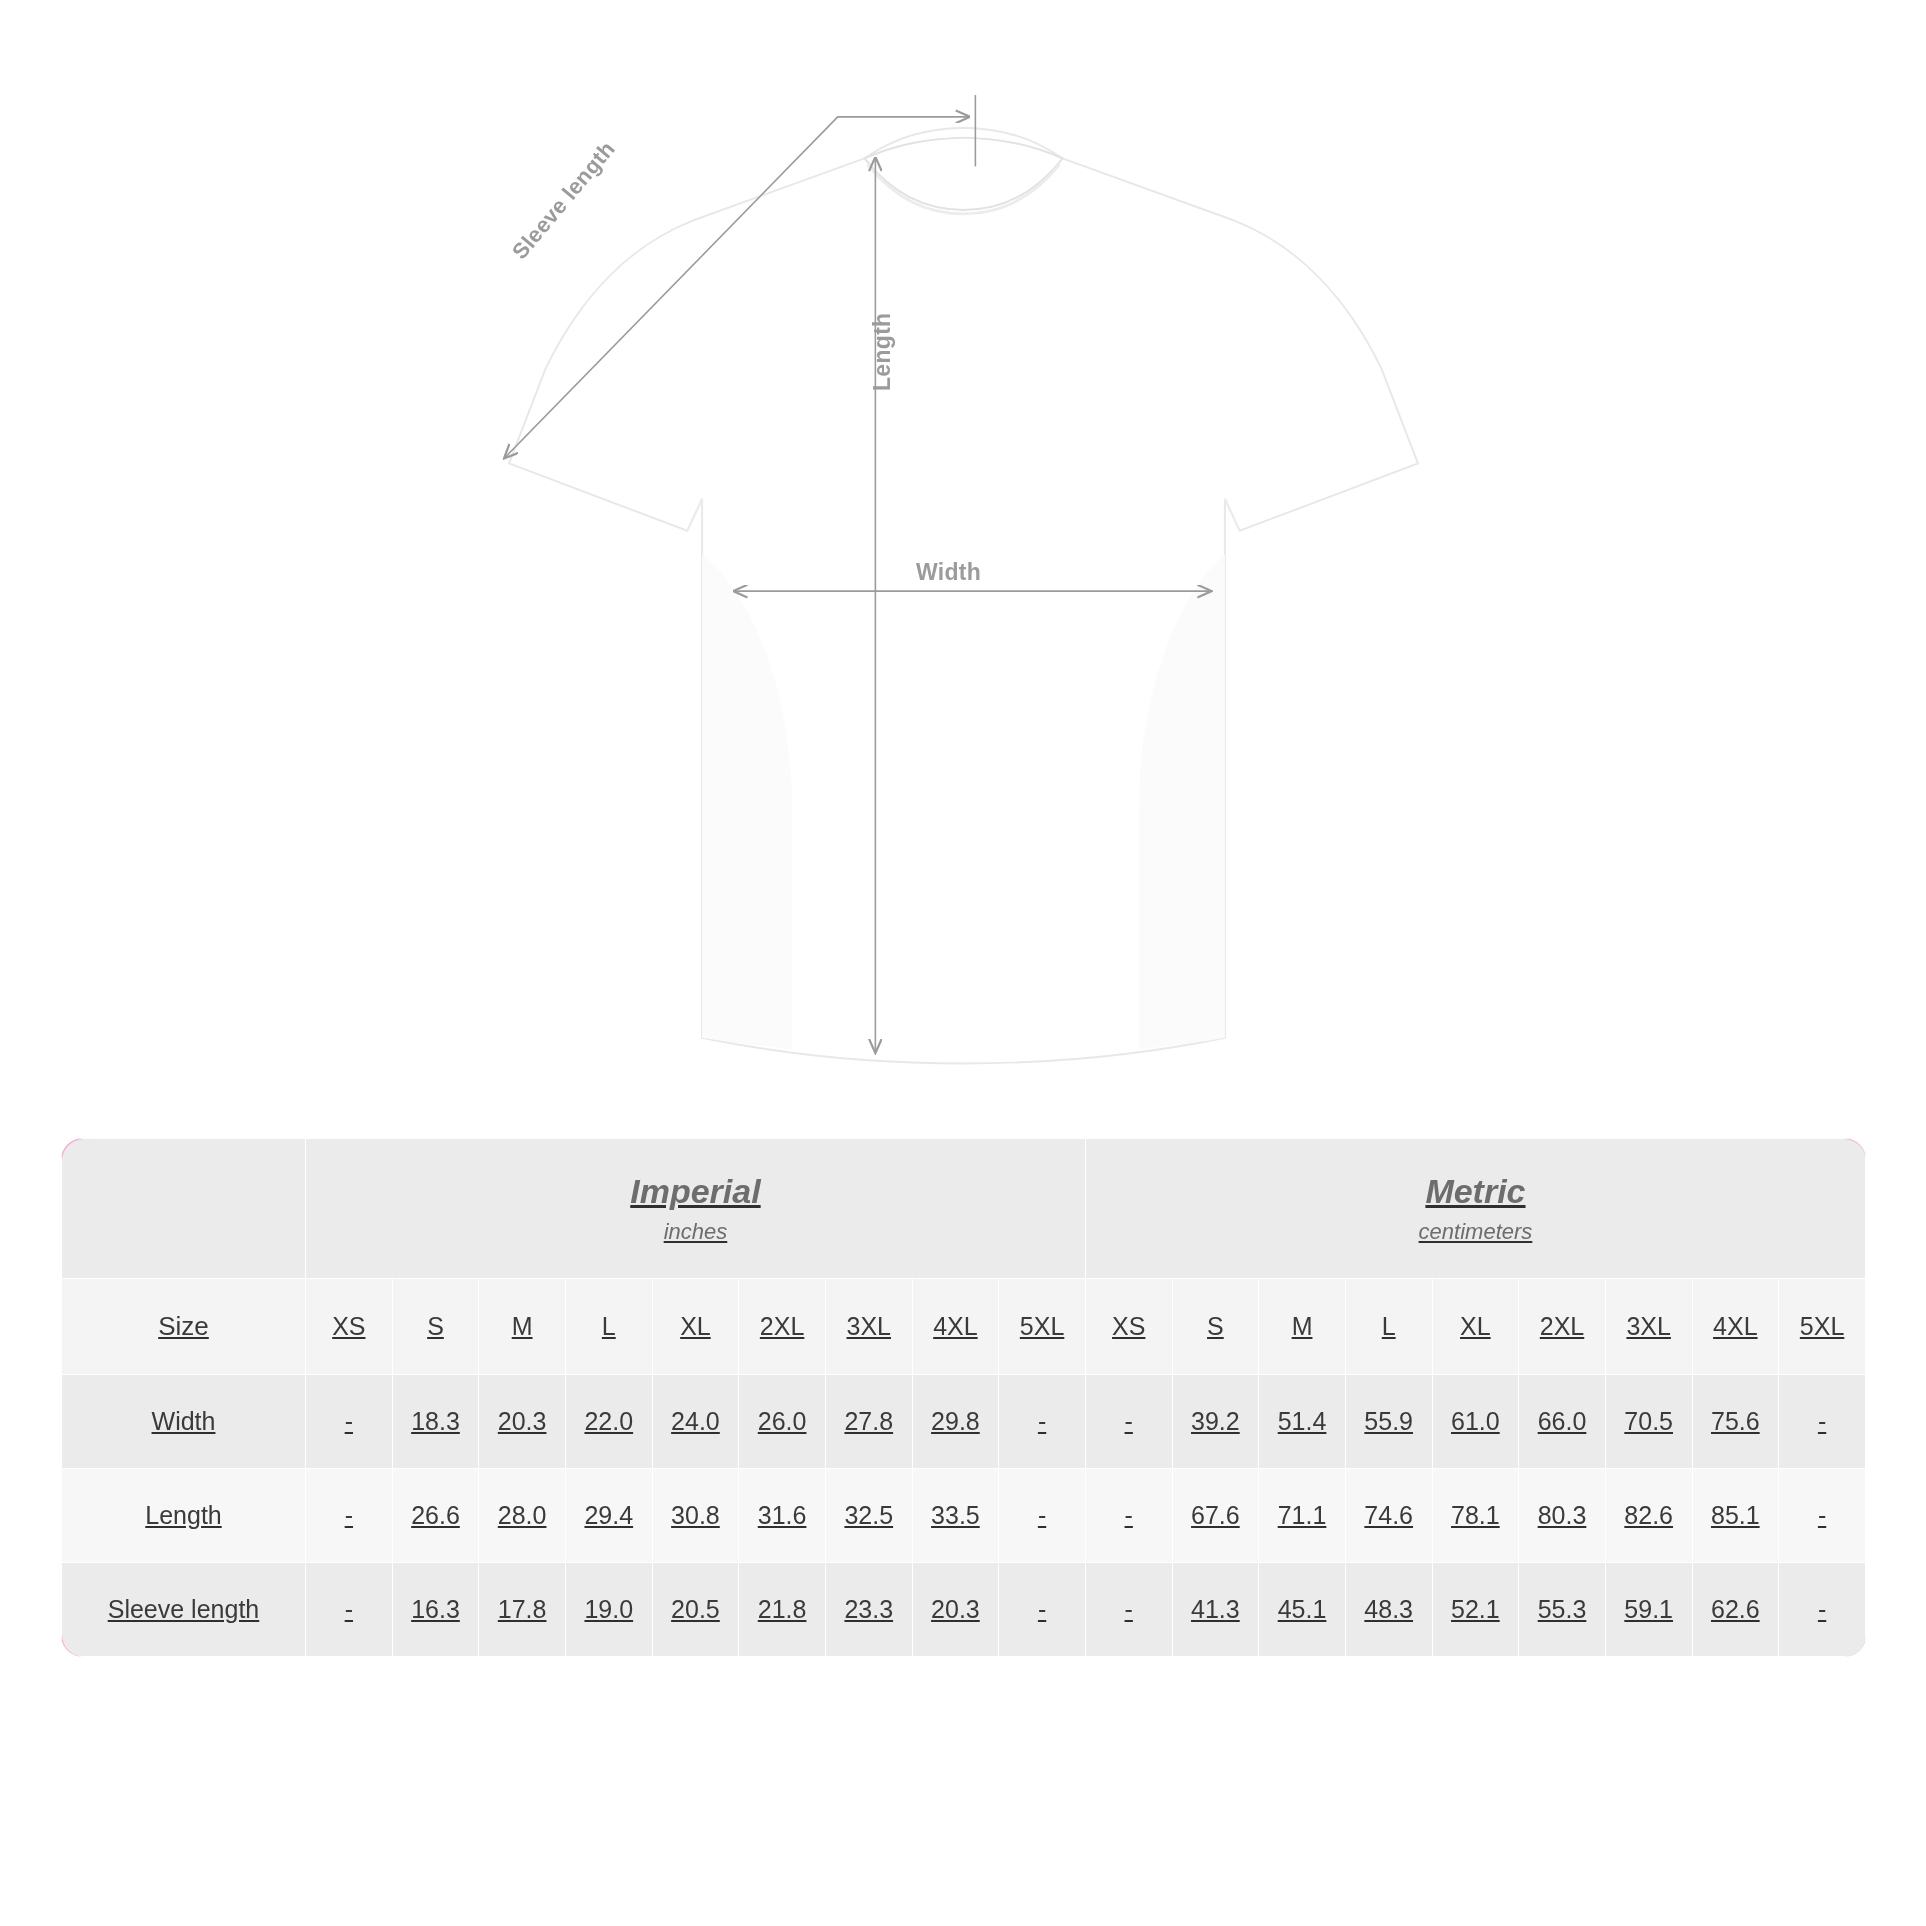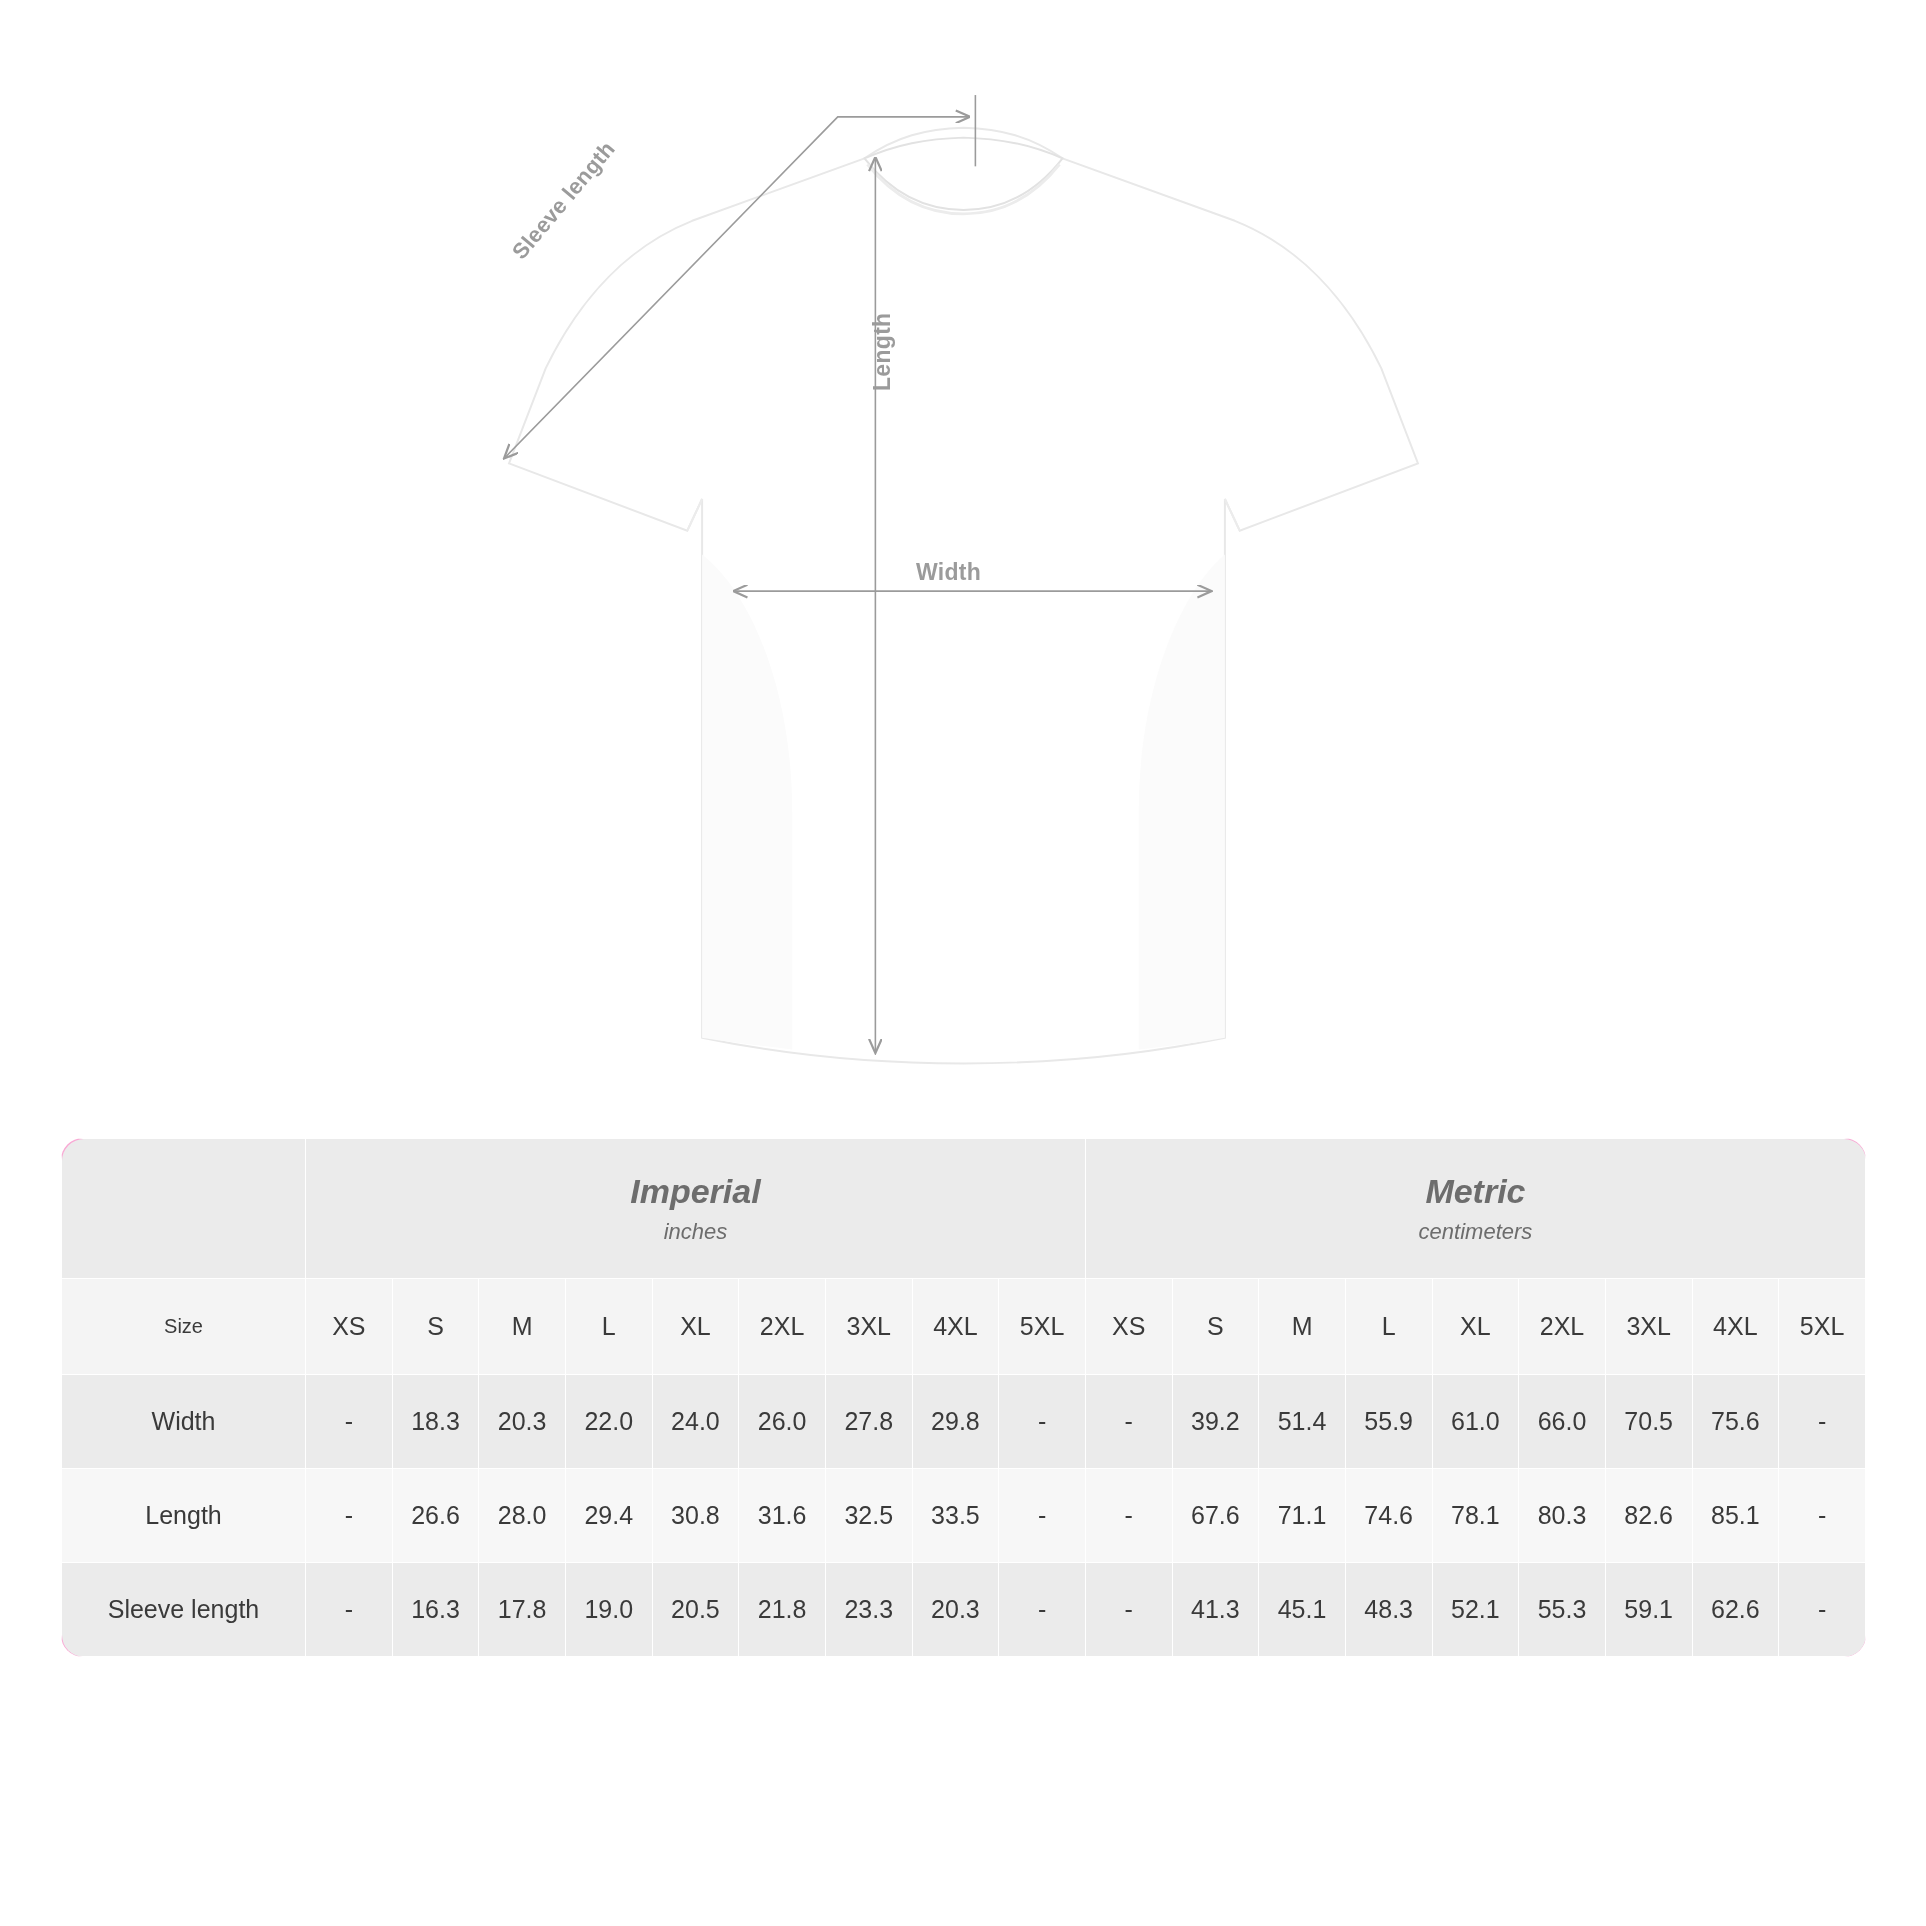--- a/index.html
+++ b/index.html
@@ -79,20 +79,21 @@
     color: #4a4a4a;
     margin-top: 22px;
   }
 
   
   .table-wrap {
     margin: 34px 61px 0 61px;
     border-radius: 22px;
     overflow: hidden;
     background: #f9a8d4;
+    text-decoration: underline;
   }
   table.size-table {
     border-collapse: collapse;
     width: 100%;
     table-layout: fixed;
   }
   table.size-table td,
   table.size-table th {
     border: 1px solid #ffffff;
     text-align: center;
@@ -121,21 +122,21 @@
   }
 
   .size-head td {
     background: #f4f4f4;
     height: 93px;
     font-weight: bold;
     color: #555555;
     font-size: 26px;
   }
   .size-head td.rowhead {
-    font-size: 20px;
+    font-size: 26px;
   }
 
   tr.data-row td {
     height: 91px;
   }
   tr.row-shade td {
     background: #ebebeb;
   }
   tr.row-plain td {
     background: #f7f7f7;

